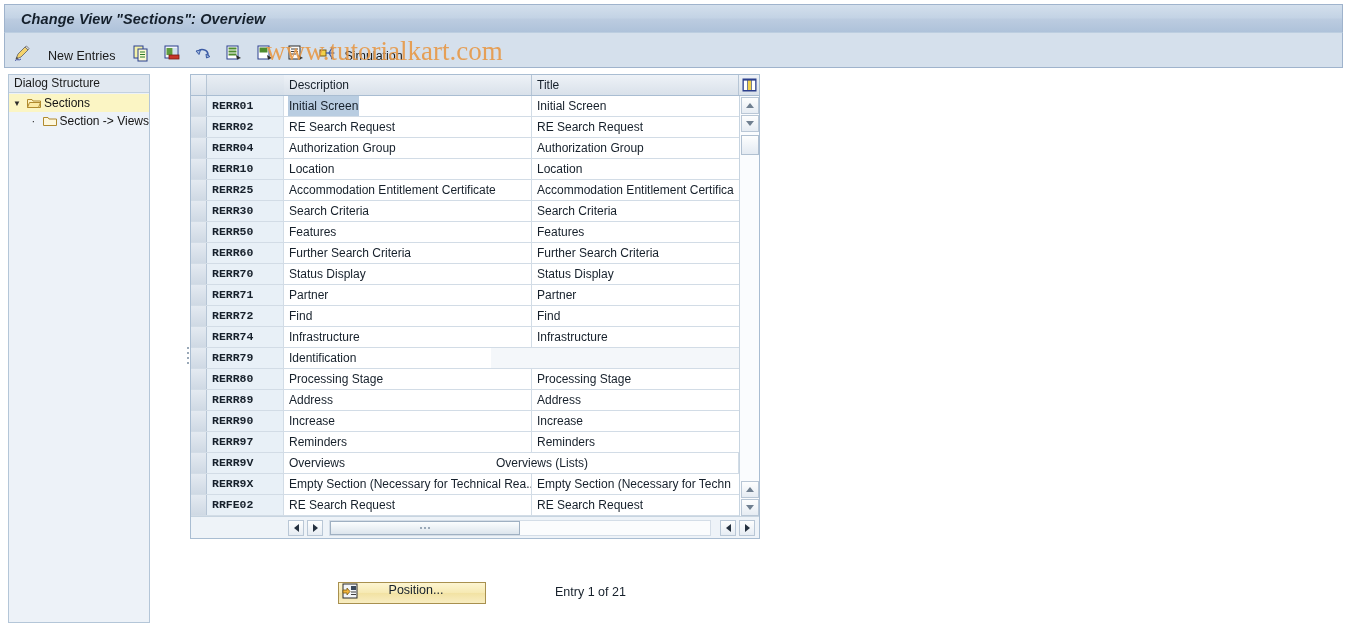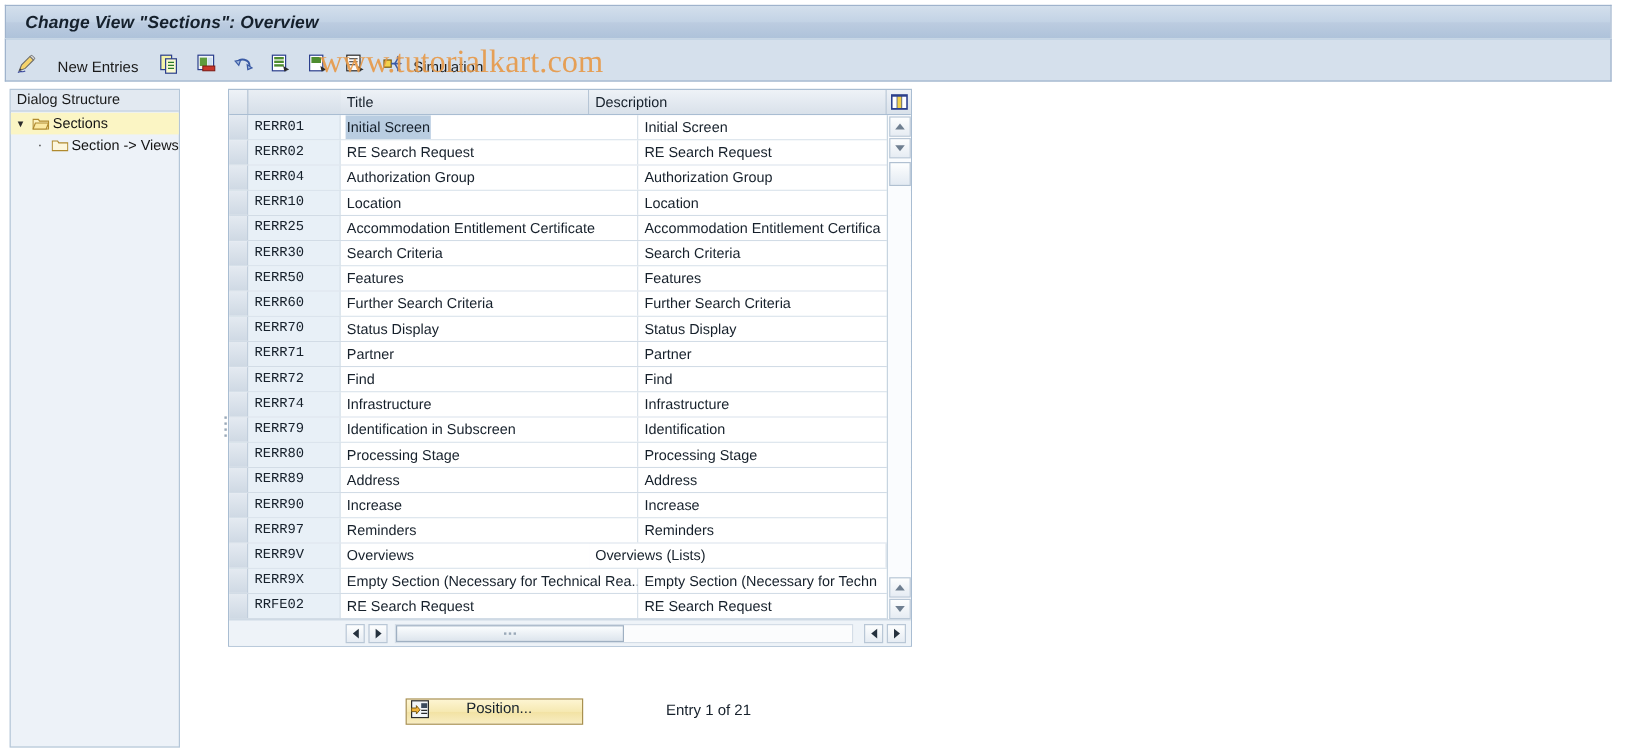--- a/index.html
+++ b/index.html
@@ -173,20 +173,21 @@
   .td.selbox {
     width: 16px; padding: 0;
     background: linear-gradient(to bottom,#e4eaf1 0%, #cfd9e4 100%);
     border-right: 1px solid #b6c5d5;
   }
   .td.c-section {
     width: 77px;
     background: #e8f0f7;
     font-family: "Liberation Mono", monospace;
     font-size: 11.5px;
+    font-weight: bold;
   }
   .td.c-desc { width: 248px; }
   .td.c-title { width: 207px; border-right: none; }
   .cellhl {
     background: #b9cde1;
     display: inline-block;
     padding: 0 1px;
     margin-left: -1px;
   }
 
@@ -432,22 +433,22 @@
     <i></i>
     <i></i>
   </div>
 
   <div class="tablewrap">
     <div class="gridtable">
 
       <div class="thead">
         <div class="th sel-col"></div>
         <div class="th c-section">Section</div>
+        <div class="th c-desc">Description</div>
         <div class="th c-title">Title</div>
-        <div class="th c-desc">Description</div>
         <div class="th corner">
           <svg width="15" height="14" viewBox="0 0 15 14">
             <rect x="0.5" y="0.5" width="14" height="13" fill="#2b3f8c"></rect>
             <rect x="1.8" y="2.6" width="3.4" height="9.4" fill="#ffffff"></rect>
             <rect x="5.8" y="2.6" width="3.4" height="9.4" fill="#f2d14a"></rect>
             <rect x="9.8" y="2.6" width="3.4" height="9.4" fill="#ffffff"></rect>
           </svg>
         </div>
       </div>
 
@@ -520,21 +521,20 @@
           </div>
           <div class="trow">
             <div class="td selbox"></div>
             <div class="td c-section">RERR74</div>
             <div class="td c-desc">Infrastructure</div>
             <div class="td c-title">Infrastructure</div>
           </div>
           <div class="trow">
             <div class="td selbox"></div>
             <div class="td c-section">RERR79</div>
-            <div class="td c-desc">Identification in Subscreen</div>
             <div class="td c-title">Identification</div>
           </div>
           <div class="trow">
             <div class="td selbox"></div>
             <div class="td c-section">RERR80</div>
             <div class="td c-desc">Processing Stage</div>
             <div class="td c-title">Processing Stage</div>
           </div>
           <div class="trow">
             <div class="td selbox"></div>

